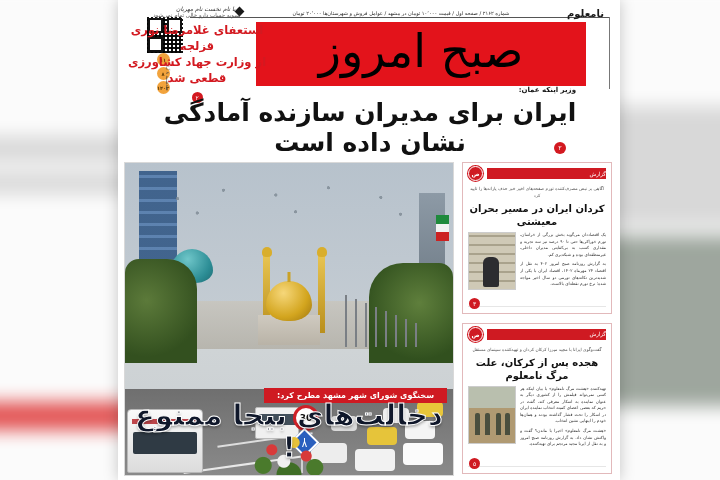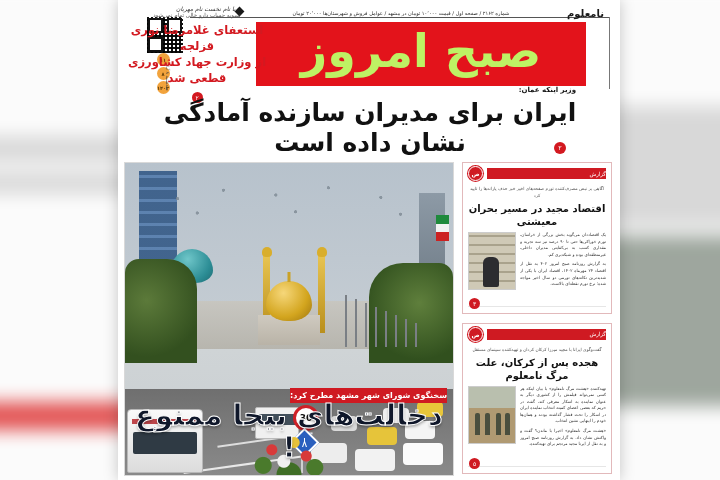--- a/index.html
+++ b/index.html
@@ -54,21 +54,21 @@
   }
   .mast-diamond{
     position:absolute;left:118px;top:8px;width:7px;height:7px;background:#1a1a1a;
     transform:rotate(45deg);
   }
   .logo-red{
     position:absolute;right:34px;top:22px;width:330px;height:64px;background:#e3131b;
     display:flex;align-items:center;justify-content:center;
   }
   .logo-red .logotext{
-    color:#bef264;font-size:46px;font-weight:bold;line-height:1;
+    color:#000000;font-size:46px;font-weight:normal;line-height:1;
     letter-spacing:-1px;transform:translateY(-3px);
     font-family:"DejaVu Sans","Liberation Sans",sans-serif;
   }
   .logo-notch{
     position:absolute;right:364px;top:22px;width:0;height:0;
     border-top:14px solid #fff;border-left:13px solid transparent;
   }
   .qr{
     position:absolute;left:27px;top:15px;width:36px;height:36px;
     background:
@@ -266,21 +266,21 @@
       radial-gradient(circle at 78% 34%,#7e8a94 0 1.4px,transparent 1.8px),
       radial-gradient(circle at 22% 60%,#7e8a94 0 1.4px,transparent 1.8px),
       radial-gradient(circle at 52% 58%,#7e8a94 0 1.4px,transparent 1.8px),
       radial-gradient(circle at 84% 62%,#7e8a94 0 1.4px,transparent 1.8px);
     opacity:.8;
   }
 
   
   .ovl-kicker{
     position:absolute;right:6px;bottom:72px;background:#cf1a22;color:#fff;
-    font-size:8px;font-weight:bold;padding:3px 0;letter-spacing:.2px;margin-left:20px;
+    font-size:8px;font-weight:bold;padding:3px 13px;letter-spacing:.2px;margin-left:20px;
   }
   .ovl-head{
     position:absolute;left:0;right:0;bottom:12px;text-align:center;
     font-size:29px;font-weight:bold;color:#0f172a;line-height:32px;
     -webkit-text-stroke:1px #ffffff;
     text-shadow:0 2px 3px rgba(0,0,0,.35);
     letter-spacing:-1px;
   }
 
   
@@ -454,21 +454,21 @@
       </div>
 
       <div class="col-side">
 
         <div class="card">
           <div class="card-top">
             <div class="card-tag">گزارش</div>
             <div class="card-logo">ص</div>
           </div>
           <div class="card-kicker">آگاهی بر نبض مصرف‌کننده تورم صفحه‌های اخیر خبر حذف یارانه‌ها را تایید کرد</div>
-          <div class="card-title">اقتصاد مجید در مسیر بحران معیشتی</div>
+          <div class="card-title">کردان ایران در مسیر بحران معیشتی</div>
           <div class="card-body">
             <div class="card-text">
               <p>یک اقتصاددان می‌گوید بخش بزرگی از خراسان، تورم خوراکی‌ها حتی تا ۹۰ درصد نیز سه تجربه و مقداری کسب به بی‌کفایتی مدیران داخلی، غیرمنطقه‌ای بوده و شبکه‌بری کم.</p>
               <p>به گزارش روزنامه صبح امروز ۴۰۲ به نقل از اقتصاد ۲۴ مهرماه ۱۴۰۲، اقتصاد ایران با یکی از شدیدترین تکانه‌های تورمی دو سال اخیر مواجه شده؛ نرخ تورم نقطه‌ای بالاست.</p>
             </div>
             <div class="card-thumb">
               <div class="thumb-market"></div>
             </div>
           </div>
           <div class="card-rule"></div>

